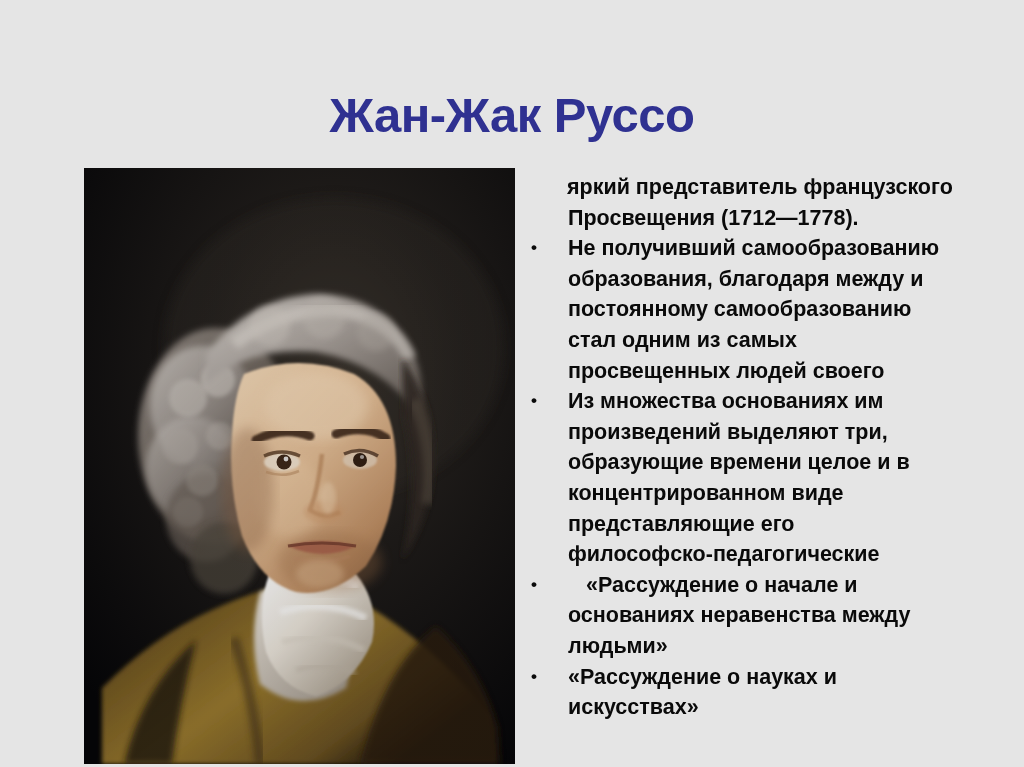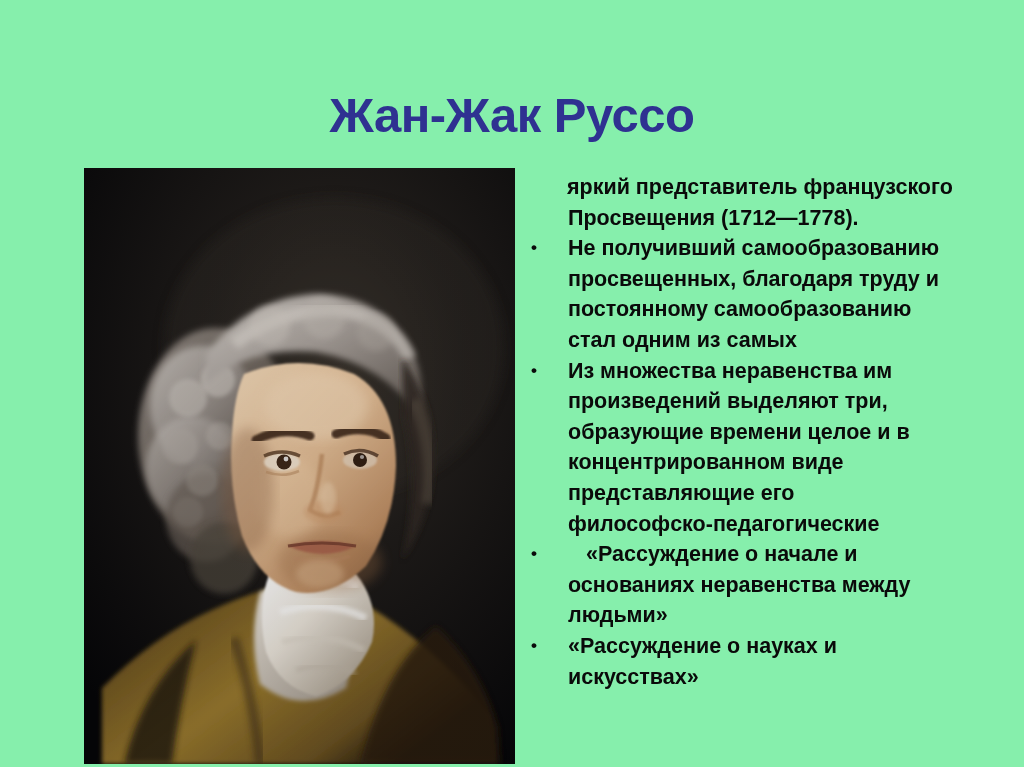--- a/index.html
+++ b/index.html
@@ -8,21 +8,21 @@
     padding: 0;
     background: #ffffff;
   }
   body {
     font-family: "Liberation Sans", "DejaVu Sans", sans-serif;
   }
   #slide {
     position: relative;
     width: 1024px;
     height: 767px;
-    background: #86efac;
+    background: #e5e5e5;
     overflow: hidden;
   }
 
   
   #slide-title {
     position: absolute;
     left: 0;
     top: 58px;
     width: 1024px;
     text-align: center;
@@ -225,24 +225,25 @@
 
       <rect x="0" y="0" width="431" height="596" fill="none"></rect>
       <path d="M 0 0 H 431 V 596 H 0 Z" fill="url(#bgGlow)" opacity="0.12"></path>
     </svg>
   </figure>
 
   <div id="content-list">
       <div class="line-row nobullet-lead"><span class="lead-indent">яркий представитель французского</span></div>
       <div class="line-row cont"><span>Просвещения  (1712—1778).</span></div>
       <div class="line-row"><span class="bullet-dot">•</span><span>Не получивший самообразованию</span></div>
-      <div class="line-row cont"><span>просвещенных, благодаря труду и</span></div>
+      <div class="line-row cont"><span>образования, благодаря между и</span></div>
       <div class="line-row cont"><span>постоянному самообразованию</span></div>
       <div class="line-row cont"><span>стал одним из самых</span></div>
-      <div class="line-row"><span class="bullet-dot">•</span><span>Из множества неравенства им</span></div>
+      <div class="line-row cont"><span>просвещенных людей своего</span></div>
+      <div class="line-row"><span class="bullet-dot">•</span><span>Из множества основаниях им</span></div>
       <div class="line-row cont"><span>произведений выделяют три,</span></div>
       <div class="line-row cont"><span>образующие времени целое и в</span></div>
       <div class="line-row cont"><span>концентрированном виде</span></div>
       <div class="line-row cont"><span>представляющие его</span></div>
       <div class="line-row cont"><span>философско-педагогические</span></div>
       <div class="line-row"><span class="bullet-dot">•</span><span class="quote-indent"> «Рассуждение о начале и</span></div>
       <div class="line-row cont"><span>основаниях неравенства между</span></div>
       <div class="line-row cont"><span>людьми»</span></div>
       <div class="line-row"><span class="bullet-dot">•</span><span>«Рассуждение о науках и</span></div>
       <div class="line-row cont"><span>искусствах»</span></div>

